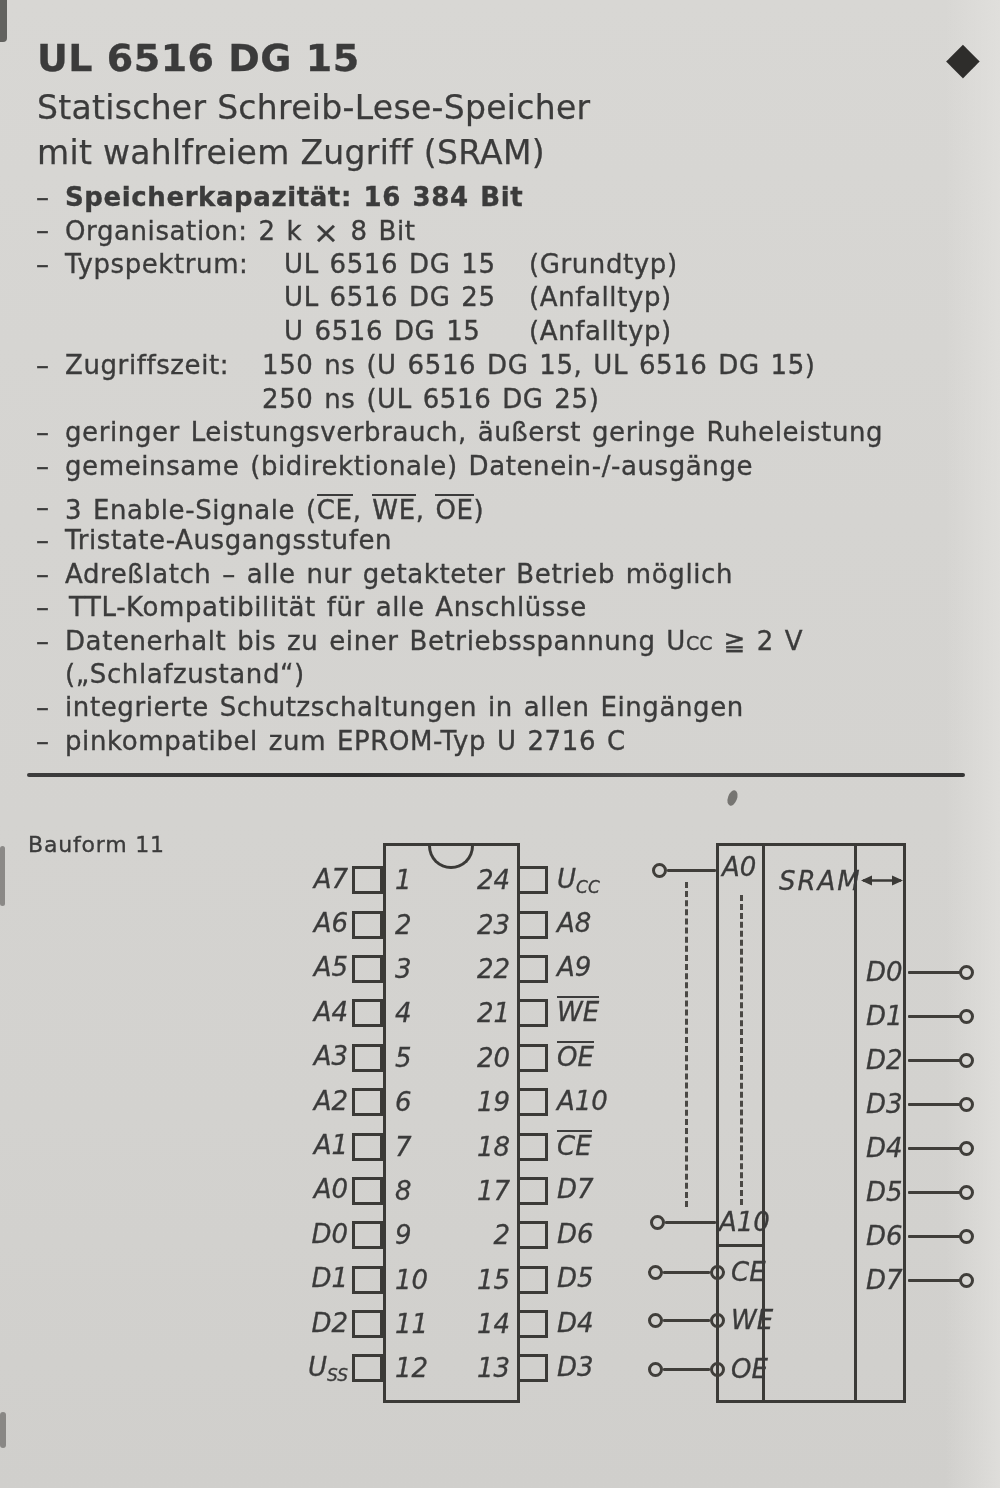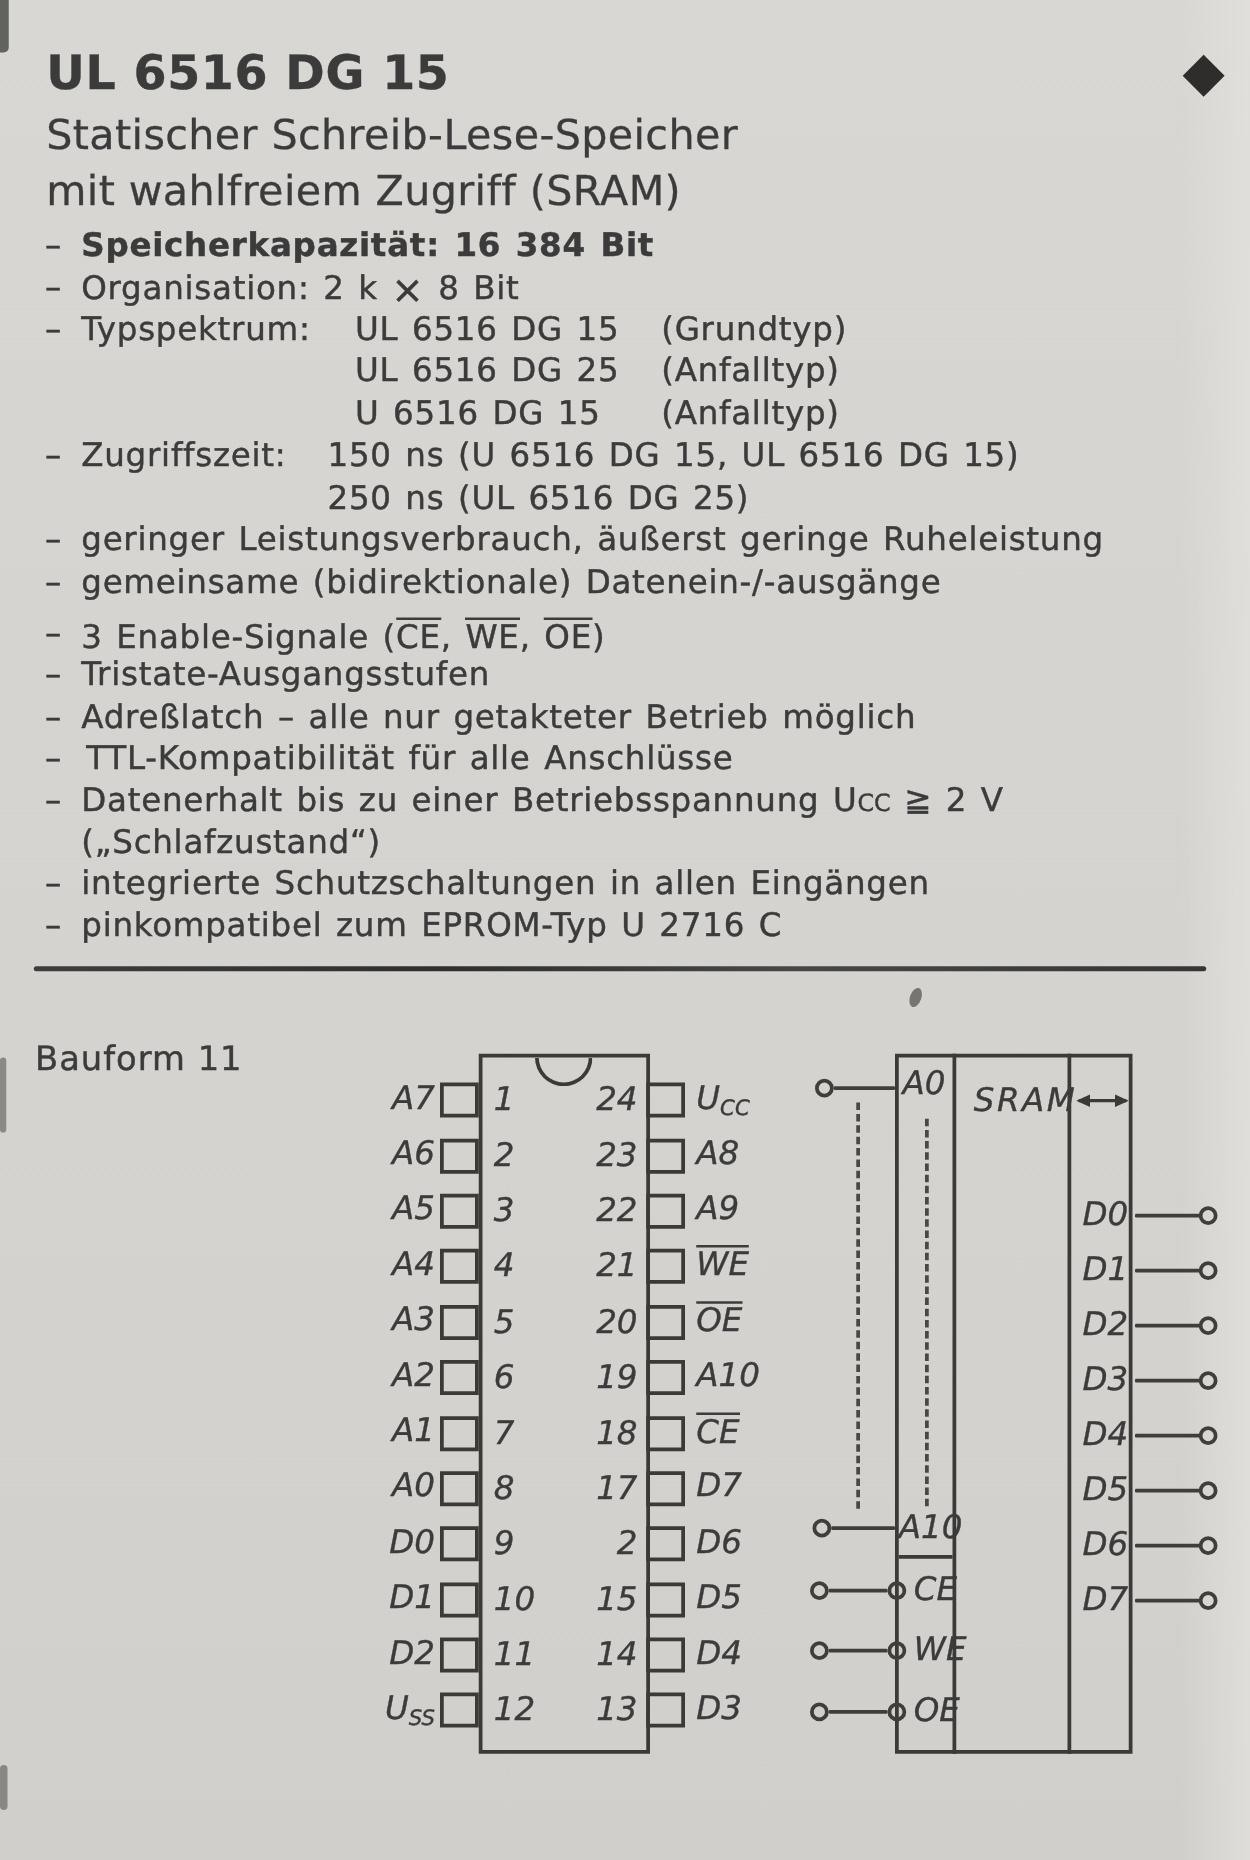--- a/index.html
+++ b/index.html
@@ -18,21 +18,21 @@
   
   .feat,.dash{position:absolute;font-size:26px;letter-spacing:.6px;word-spacing:2px;
     white-space:nowrap;-webkit-text-stroke:.35px #3b3b3b;line-height:1;}
   .dash{left:36px;}
   .times{font-size:31px;vertical-align:-3px;font-weight:500;}
   .ovl{display:inline-block;border-top:2.5px solid #3c3c3c;padding-top:1px;line-height:1;}
   .subcc{font-size:19px;letter-spacing:0;}
   
   .sep{position:absolute;left:27px;top:773px;width:938px;height:4px;border-radius:2px;
     background:linear-gradient(90deg,#3d3d3d,#2f2f2f 35%,#474747 65%,#353535);}
-  .bauform{font-size:27px;font-weight:500;letter-spacing:.8px;-webkit-text-stroke:.35px #3b3b3b;}
+  .bauform{font-size:22px;font-weight:500;letter-spacing:.8px;-webkit-text-stroke:.35px #3b3b3b;}
   .wire{height:3px;background:#403e3a;border-radius:1px;}
   .term{width:9px;height:9px;border:3px solid #403e3a;border-radius:50%;background:transparent;flex:none;}
   .vdash{position:absolute;width:0;border-left:3px dashed #4a4844;}
   .dlabel,.pin-num,.pin-label,.blk-label{font-style:italic;font-weight:500;font-size:26px;
     -webkit-text-stroke:.3px #3b3b3b;white-space:nowrap;}
   .sub{font-size:17px;vertical-align:-5px;letter-spacing:0;}
   
   .chip-body{position:absolute;left:383px;top:843px;width:131px;height:554px;border:3px solid #3b3a37;}
   .chip-notch{position:absolute;left:428px;top:846px;width:40px;height:20px;
     border:3px solid #3b3a37;border-top:none;border-radius:0 0 23px 23px;}

